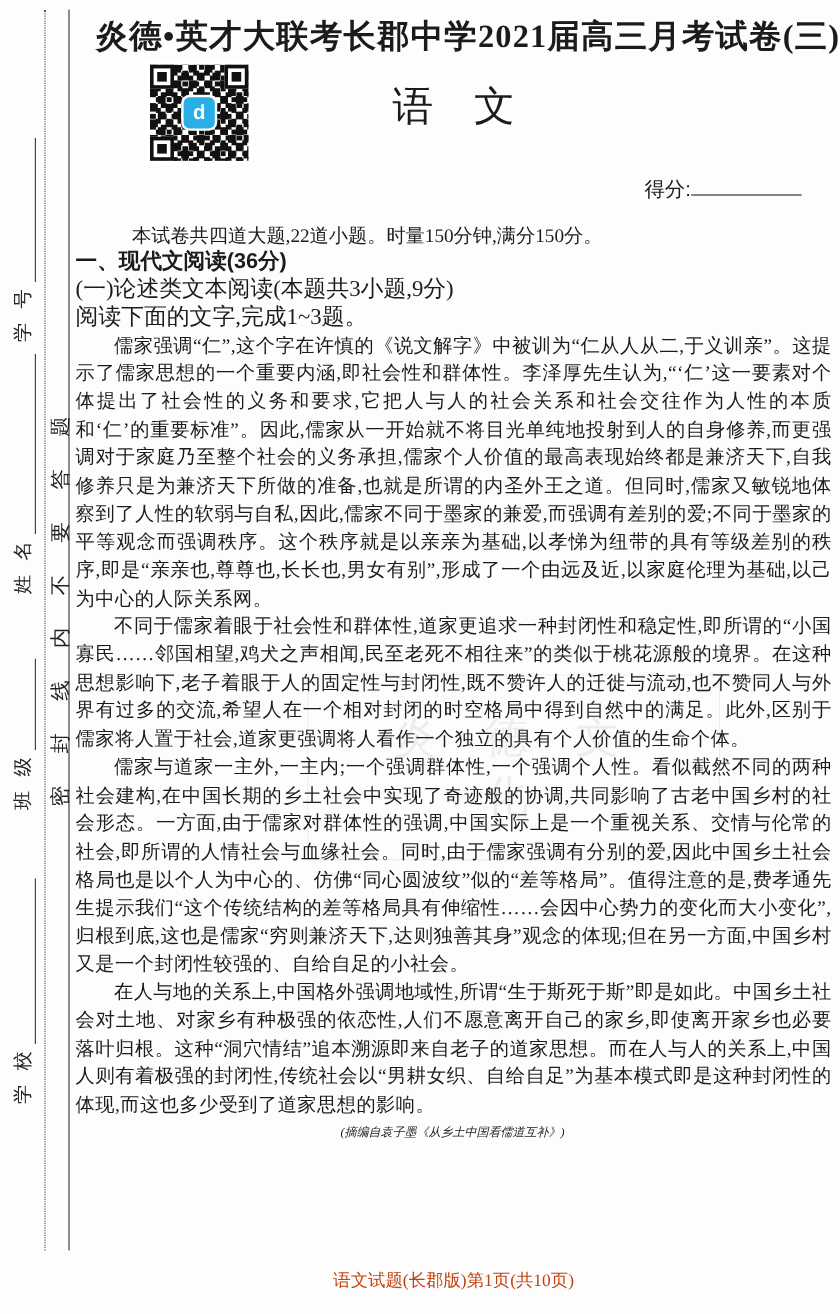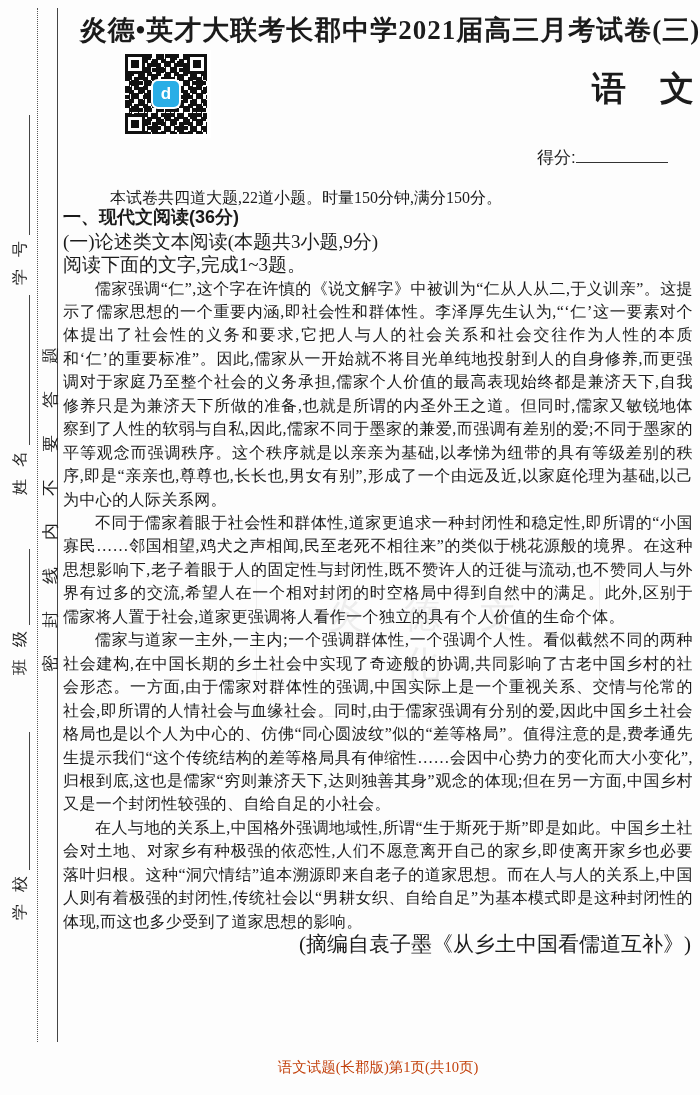--- a/index.html
+++ b/index.html
@@ -20,34 +20,34 @@
   .f3 { top:920px; width:192px; } .f3 .fline { width:138px; }
 
   .seal { position:absolute; left:42px; top:672px; width:360px; height:17px; transform:rotate(-90deg); transform-origin:0 0;
           font-size:17px; letter-spacing:27px; white-space:nowrap; color:#222; line-height:17px; }
 
   
   .content { position:absolute; left:62px; top:0; width:632px; height:1095px; }
 
   .exam-title { position:absolute; top:0; left:0; width:100%; text-align:center; margin:12px;
                 font-size:27px; font-weight:bold; letter-spacing:1px; font-family:"Liberation Serif", serif; }
-  .subject { position:absolute; top:66px; left:0; width:100%; text-align:right; margin:0;
-             font-size:34px; font-weight:bold; font-family:"Liberation Sans", sans-serif; }
+  .subject { position:absolute; top:66px; left:0; width:100%; text-align:center; margin:0;
+             font-size:34px; font-weight:normal; font-family:"Liberation Sans", sans-serif; }
 
   .score-row { position:absolute; top:146px; left:475px; white-space:nowrap; }
   .score-label { font-weight:normal; font-size:17px; font-family:"Liberation Sans", sans-serif; }
   .score-line { display:inline-block; width:92px; height:15px; border-bottom:1px solid #333; }
 
   .notice { position:absolute; top:170px; left:0; width:100%; margin:16px; font-size:16px; text-indent:2em; line-height:24px; }
 
   .flow { position:absolute; top:206px; left:1px; width:630px; }
   .flow h3 { margin:0; font-size:18px; font-weight:bold; line-height:23.5px; font-family:"Liberation Sans", sans-serif; }
   .subhead, .instruction { margin:0; font-size:19px; line-height:23.5px; }
   .body-para { margin:0; font-size:16px; line-height:23.45px; text-align:justify; text-indent:2em; letter-spacing:0.4px; }
-  .attribution { margin:0; font-size:21px; line-height:23.5px; text-align:right; padding-right:2px; }
+  .attribution { margin:0; font-size:10px; line-height:23.5px; text-align:center; padding-right:2px;font-style:italic; }
 
   .footer { position:absolute; top:1058px; left:62px; width:632px; text-align:center; font-size:14.5px; color:#c2410c; }
 
   
   .qr { position:absolute; left:121px; top:50px; width:90px; height:88px; background:#fff; }
   .qr-noise { position:absolute; inset:4px;
     background-image:
       conic-gradient(#111 0 25%, transparent 0 50%, #111 0 75%, transparent 0),
       conic-gradient(#111 0 25%, #fff 0 50%, #111 0 75%, #fff 0);
     background-size:13px 13px, 9px 9px; }

